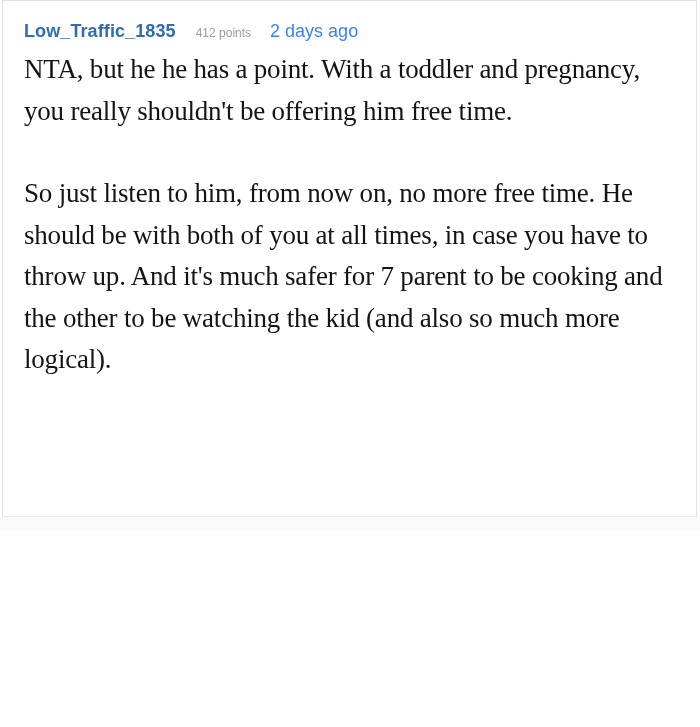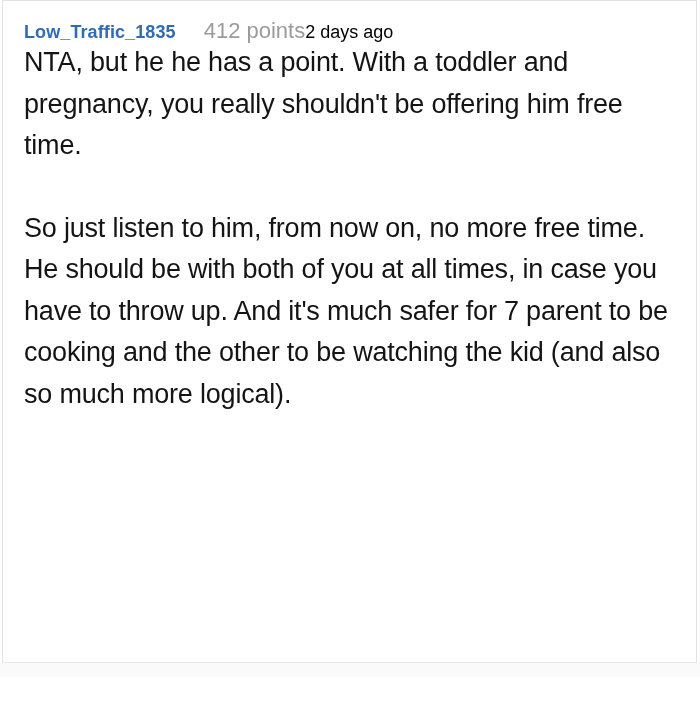--- a/index.html
+++ b/index.html
@@ -11,21 +11,21 @@
     width: 700px;
     height: 727px;
     overflow: hidden;
     font-family: "Liberation Sans", sans-serif;
     -webkit-font-smoothing: antialiased;
   }
   .comment-card {
     box-sizing: border-box;
     margin-left: 2px;
     margin-right: 3px;
-    height: 663px;
+    height: 517px;
     background: #ffffff;
     border: 1px solid #e2e2e2;
     border-bottom: 1px solid #e7e7e7;
     padding: 20px 28px 0 21px;
     overflow: hidden;
   }
   .comment-header {
     display: flex;
     align-items: baseline;
     line-height: 20px;
@@ -34,28 +34,31 @@
   .username {
     color: #2e6cb4;
     font-weight: bold;
     font-size: 18px;
     letter-spacing: 0.1px;
     text-decoration: none;
     cursor: pointer;
   }
   .meta-points {
     color: #9b9b9b;
-    font-size: 22px;
-    margin-left: 28px;
+    font-size: 12px;
+    margin-left: 20px;
   }
   .meta-time {
-    color: #000000;
+    color: #3b82f6;
     font-size: 18px;
+    margin-left: 19px;
   }
   .comment-body {
+    margin-top: 6px;
+    font-family: Liberation Serif, serif;
   }
   .comment-body p {
     margin: 0 0 41px 0;
     font-size: 27px;
     line-height: 41.5px;
     color: #141414;
     letter-spacing: -0.2px;
   }
   .comment-body p:last-child {
     margin-bottom: 0;

